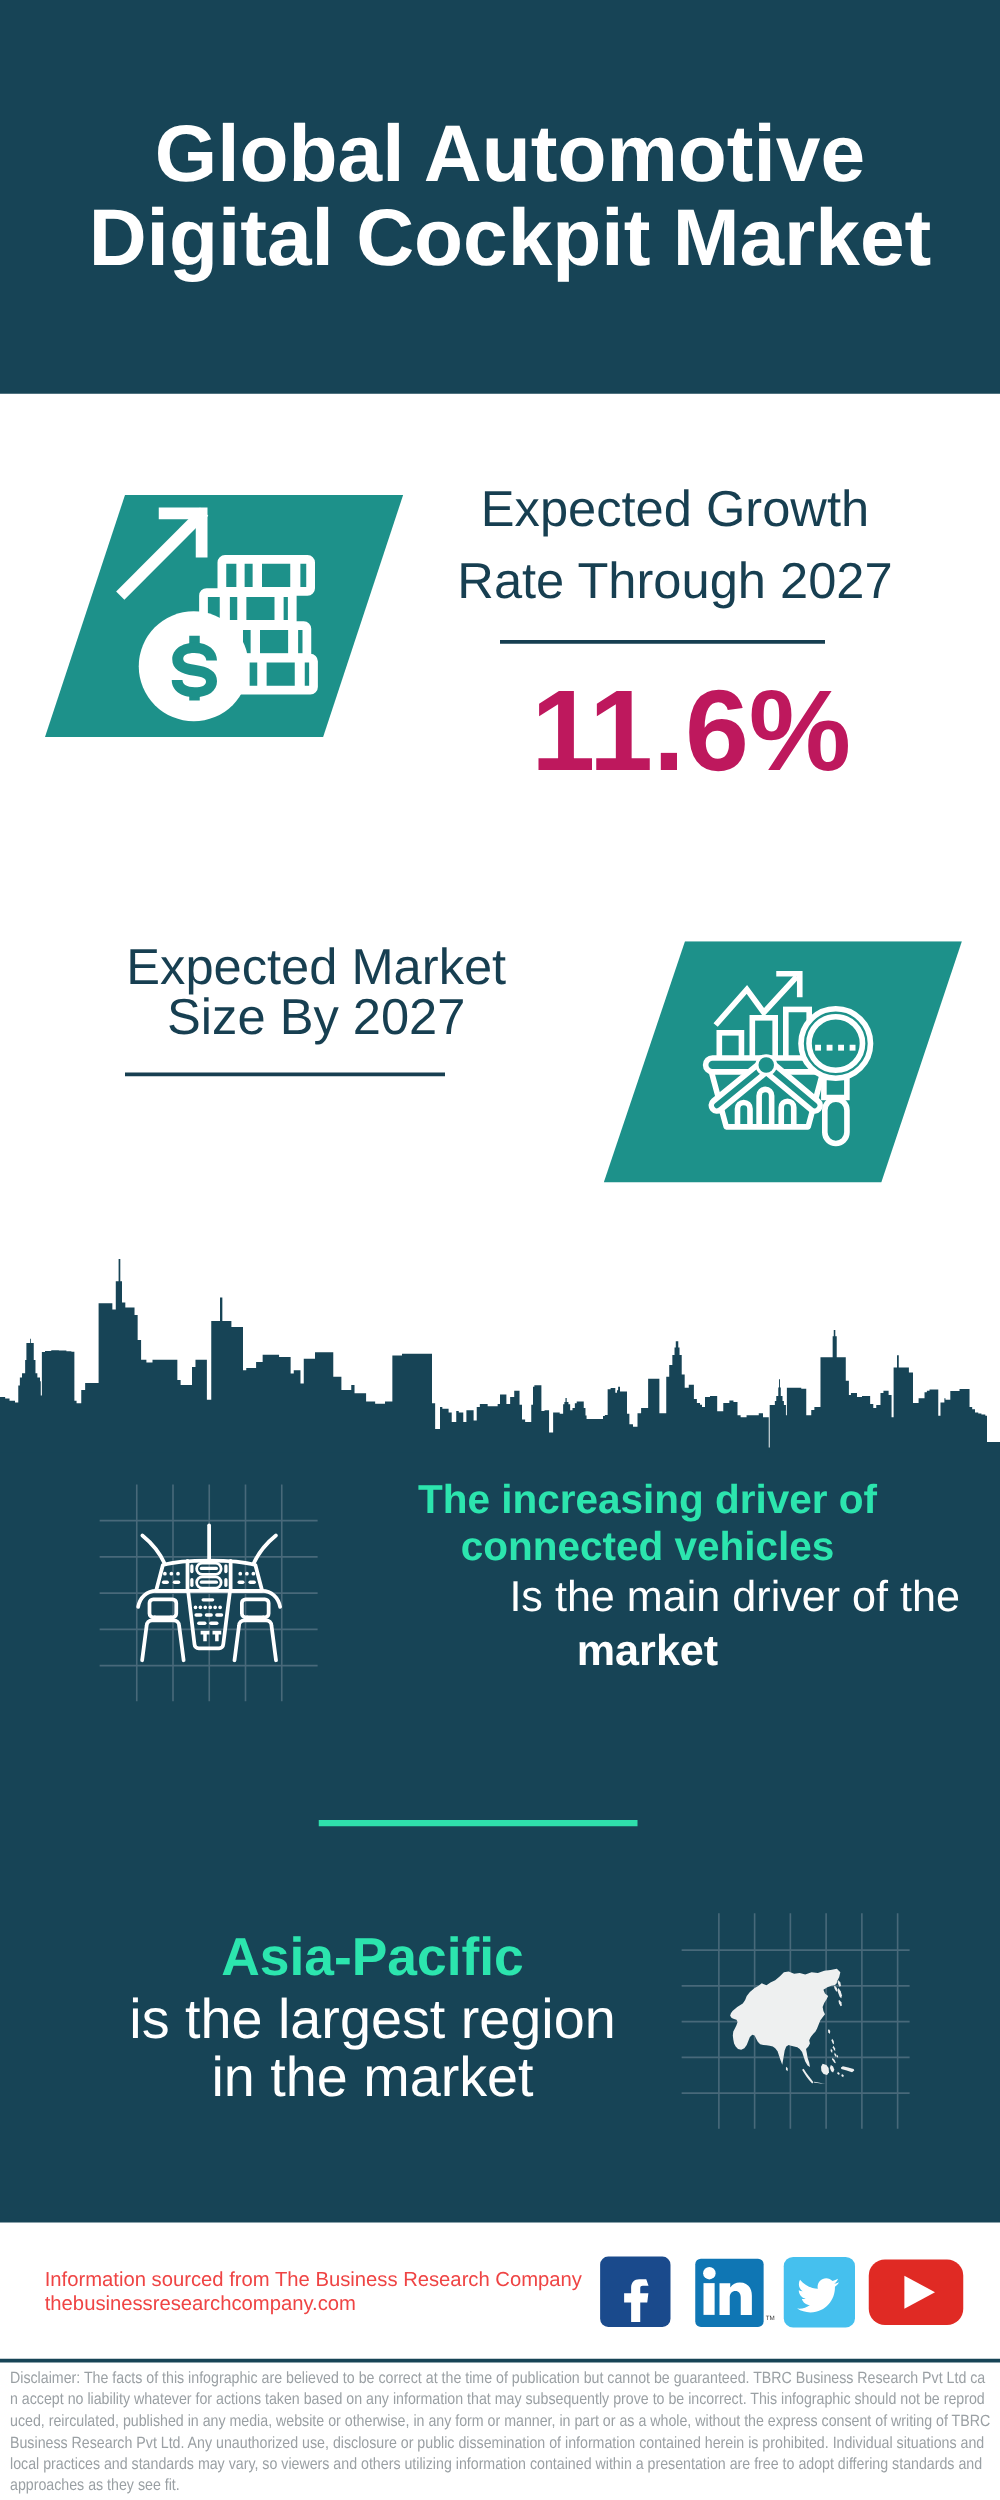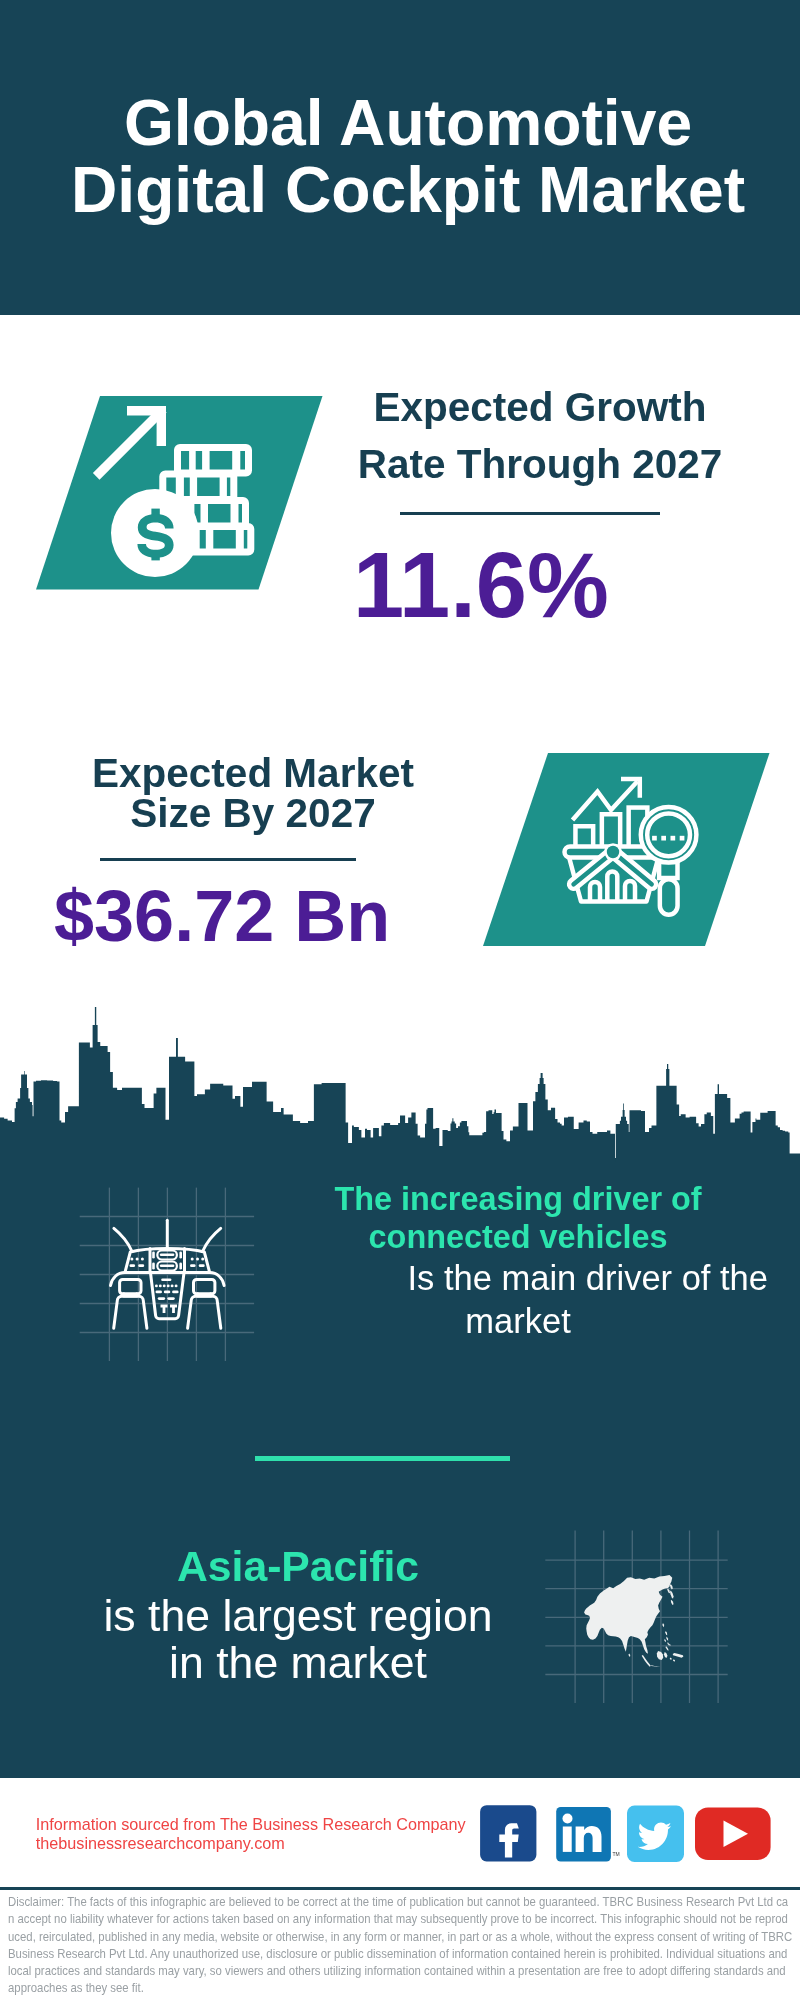--- a/index.html
+++ b/index.html
@@ -5,23 +5,23 @@
   html,body{margin:0;padding:0;}
   body{width:800px;height:2000px;background:#ffffff;font-family:"Liberation Sans",sans-serif;overflow:hidden;}
   .page{position:relative;width:800px;height:2000px;overflow:hidden;}
 
   
   .hdr{position:absolute;left:0;top:0;width:800px;height:315px;background:#174456;}
   .hdr-title{position:absolute;left:8px;top:0;width:800px;text-align:center;color:#ffffff;
     font-size:64.2px;line-height:67px;font-weight:bold;}
 
   .navy{color:#173f51;}
-  .stat-head{font-size:40.5px;line-height:40.5px;font-weight:bold;text-align:center;}
+  .stat-head{font-size:40.5px;line-height:40.5px;font-weight:normal;text-align:center;}
   .rule{position:absolute;height:3px;background:#173f51;}
-  .stat-val{position:absolute;font-weight:bold;color:#4c1d95;}
+  .stat-val{position:absolute;font-weight:bold;text-align:center;color:#be185d;}
   .plate{position:absolute;}
   .dark{position:absolute;left:0;width:800px;background:#174456;}
   .foot{position:absolute;left:0;width:800px;}
   .src{position:absolute;left:35.8px;width:600px;color:#ef4444;font-size:16.2px;line-height:16.2px;white-space:nowrap;}
   .foot-rule{position:absolute;left:0;top:1886.5px;width:800px;height:3.3px;background:#174456;}
   .disclaimer{position:absolute;left:7.5px;top:1893px;width:898px;color:#9aa0a4;font-size:13px;line-height:17.3px;word-break:break-all;text-align:left;transform:scaleX(0.874);transform-origin:0 0;}
   .hl-text{position:absolute;left:268px;width:500px;white-space:nowrap;text-align:center;color:#2ce5ae;font-size:32.4px;line-height:32.4px;font-weight:bold;}
   .wh-text{position:absolute;left:268px;width:500px;white-space:nowrap;text-align:center;color:#ffffff;font-size:34.5px;line-height:34.5px;}
   .mint-rule{position:absolute;left:254.5px;top:1456px;width:255.5px;height:5px;background:#2fe0ac;}
   .hl-text2{position:absolute;left:98px;width:400px;text-align:center;white-space:nowrap;color:#2ce5ae;font-size:42.7px;line-height:42.7px;font-weight:bold;}
@@ -121,21 +121,20 @@
         <rect x="196.7" y="82.8" width="4.7" height="4.7"></rect>
       </g>
     </g>
   </svg>
 
   <div>
     <div class="stat-head navy" style="position:absolute;top:753px;left:53px;width:400px;">Expected Market</div>
     <div class="stat-head navy" style="position:absolute;top:793px;left:53px;width:400px;">Size By 2027</div>
   </div>
   <div class="rule" style="left:100px;top:858px;width:256px;"></div>
-  <div class="stat-val" style="left:54px;top:880px;width:400px;font-size:72px;line-height:72px;">$36.72 Bn</div>
 
   <div class="dark" style="top:1158px;height:620px;"></div>
   <svg style="position:absolute;left:0;top:1005px;width:800px;height:158px;" viewBox="0 1005 800 158" xmlns="http://www.w3.org/2000/svg">
     <path d="M0,1162 L0.0,1117.5 L4.12,1117.5 L4.12,1118.8 L7.62,1118.8 L7.62,1120.6 L12.0,1120.6 L12.0,1121.9 L14.62,1121.9 L14.62,1108.3 L15.88,1108.3 L15.88,1102.0 L17.62,1102.0 L17.62,1098.5 L20.12,1098.5 L20.12,1088.0 L21.12,1088.0 L21.12,1074.4 L24.0,1074.4 L24.0,1071.0 L24.62,1071.0 L24.62,1074.4 L27.0,1074.4 L27.0,1088.0 L28.38,1088.0 L28.38,1098.5 L29.88,1098.5 L29.88,1102.0 L32.0,1102.0 L32.0,1105.0 L32.62,1105.0 L32.62,1116.3 L33.5,1116.3 L33.5,1081.6 L36.0,1081.6 L36.0,1080.8 L41.0,1080.8 L41.0,1080.2 L47.12,1080.2 L47.12,1080.4 L53.12,1080.4 L53.12,1081.0 L57.12,1081.0 L57.12,1081.4 L59.5,1081.4 L59.5,1120.6 L61.25,1120.6 L61.25,1122.5 L65.0,1122.5 L65.0,1111.9 L68.12,1111.9 L68.12,1106.3 L78.88,1106.3 L78.88,1042.5 L89.88,1042.5 L89.88,1047.5 L92.62,1047.5 L92.62,1025.0 L94.88,1025.0 L94.88,1007.1 L96.25,1007.1 L96.25,1025.0 L97.62,1025.0 L97.62,1042.0 L100.25,1042.0 L100.25,1046.0 L107.62,1046.0 L107.62,1052.0 L110.12,1052.0 L110.12,1072.0 L112.88,1072.0 L112.88,1087.8 L117.12,1087.8 L117.12,1090.0 L122.0,1090.0 L122.0,1087.8 L141.88,1087.8 L141.88,1104.0 L144.5,1104.0 L144.5,1108.0 L153.62,1108.0 L153.62,1093.5 L156.38,1093.5 L156.38,1087.8 L165.5,1087.8 L165.5,1119.8 L169.0,1119.8 L169.0,1056.8 L176.0,1056.8 L176.0,1037.9 L177.88,1037.9 L177.88,1056.8 L185.12,1056.8 L185.12,1061.5 L194.38,1061.5 L194.38,1096.1 L197.0,1096.1 L197.0,1094.3 L204.88,1094.3 L204.88,1089.6 L210.12,1089.6 L210.12,1083.8 L223.25,1083.8 L223.25,1085.6 L232.5,1085.6 L232.5,1098.8 L235.0,1098.8 L235.0,1096.1 L240.38,1096.1 L240.38,1106.7 L243.0,1106.7 L243.0,1087.0 L252.0,1087.0 L252.0,1081.7 L266.62,1081.7 L266.62,1101.4 L273.12,1101.4 L273.12,1111.9 L281.0,1111.9 L281.0,1108.0 L283.62,1108.0 L283.62,1114.5 L292.88,1114.5 L292.88,1121.1 L300.12,1121.1 L300.12,1123.0 L308.0,1123.0 L308.0,1121.1 L313.88,1121.1 L313.88,1084.3 L321.62,1084.3 L321.62,1083.0 L345.62,1083.0 L345.62,1122.5 L348.12,1122.5 L348.12,1143.1 L352.0,1143.1 L352.0,1125.6 L353.88,1125.6 L353.88,1126.9 L358.88,1126.9 L358.88,1130.0 L361.38,1130.0 L361.38,1137.5 L365.0,1137.5 L365.0,1128.8 L367.0,1128.8 L367.0,1130.0 L370.62,1130.0 L370.62,1137.5 L373.12,1137.5 L373.12,1128.1 L378.88,1128.1 L378.88,1136.3 L381.38,1136.3 L381.38,1125.6 L383.88,1125.6 L383.88,1123.1 L390.12,1123.1 L390.12,1125.0 L398.12,1125.0 L398.12,1123.1 L400.0,1123.1 L400.0,1115.6 L405.12,1115.6 L405.12,1123.1 L408.12,1123.1 L408.12,1117.5 L411.38,1117.5 L411.38,1112.5 L415.62,1112.5 L415.62,1123.8 L417.62,1123.8 L417.62,1135.6 L420.12,1135.6 L420.12,1137.5 L425.0,1137.5 L425.0,1123.8 L426.38,1123.8 L426.38,1109.4 L427.5,1109.4 L427.5,1108.1 L433.12,1108.1 L433.12,1128.8 L435.62,1128.8 L435.62,1128.1 L439.25,1128.1 L439.25,1145.9 L442.5,1145.9 L442.5,1130.0 L447.75,1130.0 L447.75,1130.9 L450.5,1130.9 L450.5,1123.4 L451.5,1123.4 L451.5,1121.6 L452.38,1121.6 L452.38,1118.3 L453.38,1118.3 L453.38,1121.6 L454.75,1121.6 L454.75,1123.4 L456.12,1123.4 L456.12,1128.1 L458.0,1128.1 L458.0,1126.3 L459.88,1126.3 L459.88,1122.5 L461.38,1122.5 L461.38,1121.1 L467.0,1121.1 L467.0,1126.3 L468.38,1126.3 L468.38,1132.3 L469.25,1132.3 L469.25,1135.2 L482.38,1135.2 L482.38,1132.8 L483.88,1132.8 L483.88,1131.9 L486.12,1131.9 L486.12,1111.3 L488.5,1111.3 L488.5,1110.3 L492.25,1110.3 L492.25,1114.1 L493.62,1114.1 L493.62,1112.2 L494.5,1112.2 L494.5,1109.4 L496.0,1109.4 L496.0,1113.1 L501.62,1113.1 L501.62,1130.9 L503.5,1130.9 L503.5,1139.4 L506.38,1139.4 L506.38,1141.3 L510.0,1141.3 L510.0,1130.5 L512.88,1130.5 L512.88,1126.4 L518.5,1126.4 L518.5,1102.9 L527.5,1102.9 L527.5,1130.5 L533.0,1130.5 L533.0,1101.3 L535.38,1101.3 L535.38,1092.0 L537.88,1092.0 L537.88,1084.0 L539.62,1084.0 L539.62,1078.0 L540.62,1078.0 L540.62,1073.0 L542.62,1073.0 L542.62,1078.0 L543.62,1078.0 L543.62,1084.0 L545.38,1084.0 L545.38,1099.6 L547.75,1099.6 L547.75,1110.2 L551.0,1110.2 L551.0,1107.8 L555.12,1107.8 L555.12,1119.1 L557.5,1119.1 L557.5,1122.4 L560.0,1122.4 L560.0,1123.7 L561.62,1123.7 L561.62,1125.6 L564.0,1125.6 L564.0,1117.5 L568.0,1117.5 L568.0,1116.7 L573.75,1116.7 L573.75,1128.9 L578.62,1128.9 L578.62,1122.4 L583.5,1122.4 L583.5,1120.4 L586.75,1120.4 L586.75,1121.6 L590.0,1121.6 L590.0,1132.1 L592.5,1132.1 L592.5,1133.8 L597.25,1133.8 L597.25,1132.1 L607.0,1132.1 L607.0,1130.5 L610.38,1130.5 L610.38,1133.8 L615.0,1133.8 L615.0,1162.0 L615.75,1162.0 L615.75,1124.0 L619.88,1124.0 L619.88,1120.8 L621.0,1120.8 L621.0,1116.7 L622.62,1116.7 L622.62,1110.0 L623.25,1110.0 L623.25,1103.4 L624.0,1103.4 L624.0,1110.0 L624.62,1110.0 L624.62,1116.7 L626.0,1116.7 L626.0,1120.8 L627.12,1120.8 L627.12,1124.0 L628.75,1124.0 L628.75,1132.1 L629.5,1132.1 L629.5,1110.2 L641.0,1110.2 L641.0,1111.0 L645.0,1111.0 L645.0,1132.1 L649.0,1132.1 L649.0,1128.0 L651.5,1128.0 L651.5,1125.6 L656.38,1125.6 L656.38,1085.8 L666.12,1085.8 L666.12,1068.9 L667.0,1068.9 L667.0,1063.9 L668.25,1063.9 L668.25,1068.9 L669.38,1068.9 L669.38,1085.8 L676.62,1085.8 L676.62,1104.5 L679.12,1104.5 L679.12,1115.9 L680.75,1115.9 L680.75,1114.3 L685.62,1114.3 L685.62,1117.5 L689.62,1117.5 L689.62,1116.7 L696.12,1116.7 L696.12,1123.2 L698.62,1123.2 L698.62,1126.4 L701.0,1126.4 L701.0,1124.0 L704.38,1124.0 L704.38,1114.3 L706.75,1114.3 L706.75,1112.6 L710.88,1112.6 L710.88,1115.9 L713.25,1115.9 L713.25,1133.8 L714.88,1133.8 L714.88,1093.9 L717.62,1093.9 L717.62,1084.2 L719.0,1084.2 L719.0,1093.9 L727.12,1093.9 L727.12,1098.0 L730.38,1098.0 L730.38,1122.4 L734.88,1122.4 L734.88,1118.5 L739.62,1118.5 L739.62,1113.7 L741.5,1113.7 L741.5,1112.6 L743.62,1112.6 L743.62,1111.5 L750.62,1111.5 L750.62,1132.5 L752.38,1132.5 L752.38,1122.0 L755.5,1122.0 L755.5,1118.5 L756.38,1118.5 L756.38,1119.8 L760.25,1119.8 L760.25,1112.8 L767.62,1112.8 L767.62,1111.1 L775.62,1111.1 L775.62,1125.5 L777.75,1125.5 L777.75,1127.3 L780.0,1127.3 L780.0,1129.9 L782.62,1129.9 L782.62,1130.8 L785.12,1130.8 L785.12,1131.6 L788.25,1131.6 L788.25,1132.5 L789.62,1132.5 L789.62,1153.5 L800,1153.5 L800,1162 Z" fill="#174456"></path>
   </svg>
 
   <svg style="position:absolute;left:70px;top:1180px;width:200px;height:190px;" viewBox="70 1180 200 190" xmlns="http://www.w3.org/2000/svg">
     <g stroke="#48697a" stroke-width="1.3">
       <line x1="109.4" y1="1187.6" x2="109.4" y2="1361"></line>
       <line x1="138.4" y1="1187.6" x2="138.4" y2="1361"></line>
@@ -211,21 +210,21 @@
       </g>
       <path d="M110.5,1285.5 C111.8,1278.0 117.5,1272.6 124.9,1272.6 H150.5"></path>
       <path d="M224.1,1285.5 C222.8,1278.0 217.1,1272.6 209.7,1272.6 H184.0"></path>
     </g>
   </svg>
 
   <div>
     <div class="hl-text" style="top:1182.5px;">The increasing driver of</div>
     <div class="hl-text" style="top:1220.8px;">connected vehicles</div>
     <div class="wh-text" style="top:1261px;text-align:right;">Is the main driver of the</div>
-    <div class="wh-text" style="top:1303.5px;">market</div>
+    <div class="wh-text" style="top:1303.5px;font-weight:bold;">market</div>
   </div>
 
   <div class="mint-rule"></div>
 
   <svg style="position:absolute;left:540px;top:1525px;width:195px;height:180px;" viewBox="540 1525 195 180" xmlns="http://www.w3.org/2000/svg">
     <g stroke="#48697a" stroke-width="1.3">
       <line x1="575.1" y1="1530.5" x2="575.1" y2="1703"></line>
       <line x1="603.7" y1="1530.5" x2="603.7" y2="1703"></line>
       <line x1="632.3" y1="1530.5" x2="632.3" y2="1703"></line>
       <line x1="660.9" y1="1530.5" x2="660.9" y2="1703"></line>

